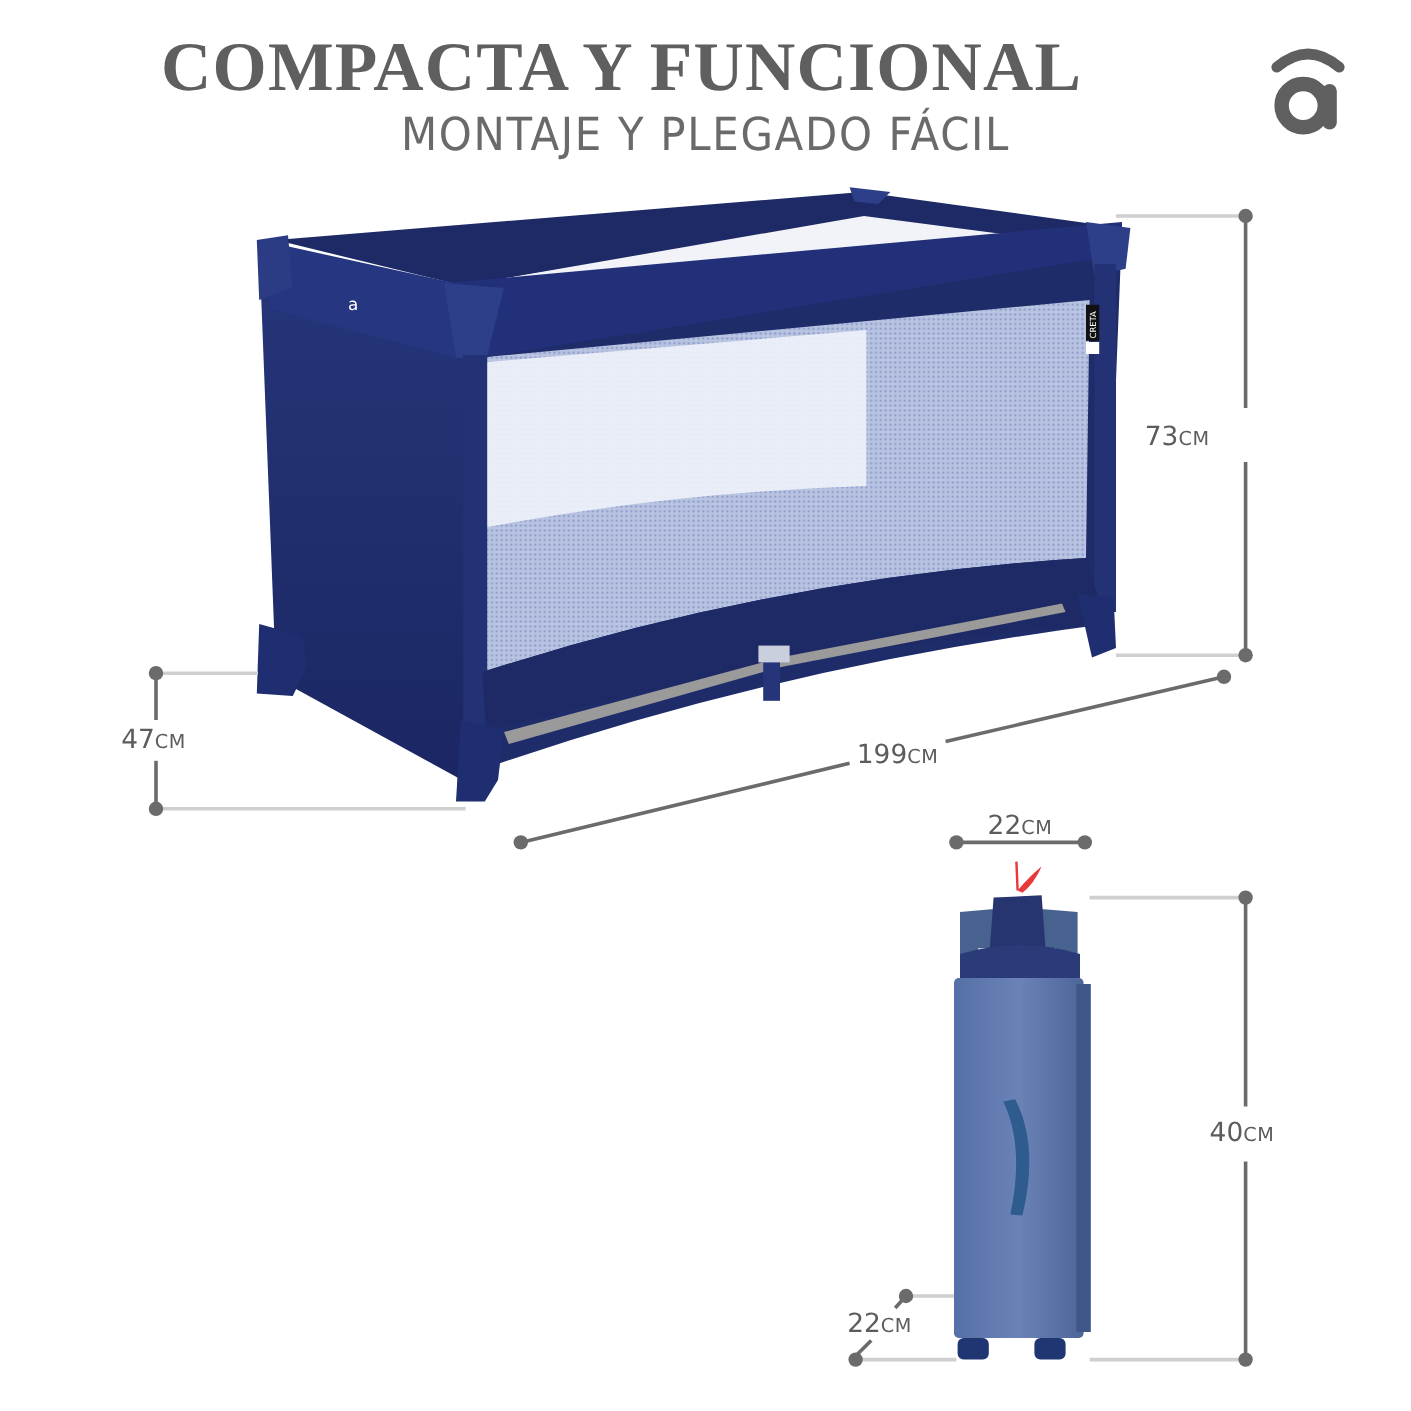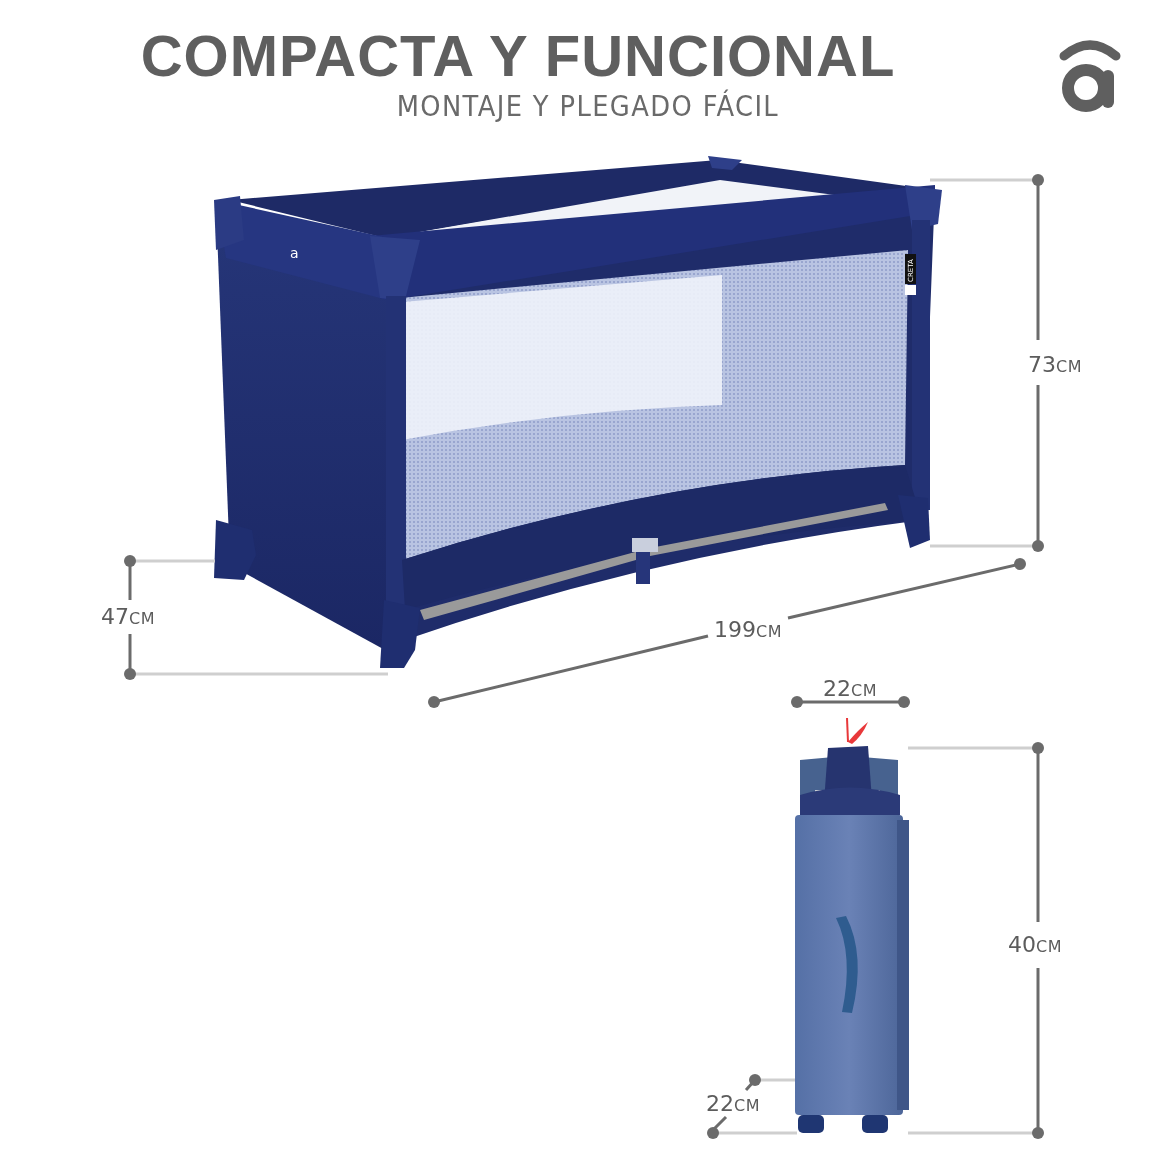--- a/index.html
+++ b/index.html
@@ -1,23 +1,23 @@
 <!DOCTYPE html>
 <html><head>
 <meta charset="utf-8">
 <style>
   html, body { margin: 0; padding: 0; background: #ffffff; }
   body { width: 1176px; height: 1176px; position: relative; overflow: hidden;
          font-family: "Liberation Sans", "DejaVu Sans", sans-serif; }
   .title { position: absolute; left: 0; width: 1040px; top: 22px; text-align: center;
            font-weight: bold; font-size: 58px; letter-spacing: 1px; color: #5f5f5f;
-           font-family: Liberation Sans, sans-serif; }
+           font-family: Liberation Serif, serif; }
   .title span { display: inline-block; transform: translateX(-2px); }
   .subtitle { position: absolute; left: 0; width: 1176px; top: 90px; text-align: center;
-              font-size: 28px; font-weight: normal; color: #6a6a6a; letter-spacing: 1.5px;
+              font-size: 38px; font-weight: normal; color: #6a6a6a; letter-spacing: 1.5px;
               font-family: "DejaVu Sans", "Liberation Sans", sans-serif; }
   .subtitle span { display: inline-block; transform: scaleX(0.92); }
   .logo { position: absolute; left: 1050px; top: 34px; width: 80px; height: 84px; }
   .dim-label { position: absolute; color: #5c5c5c; font-size: 21px; white-space: nowrap;
                font-family: "DejaVu Sans", "Liberation Sans", sans-serif; }
   .dim-label .num { font-size: 22px; }
   .dim-label .unit { font-size: 16px; letter-spacing: 0.5px; }
   svg.art { position: absolute; left: 0; top: 0; }
 </style>
 </head>
@@ -155,21 +155,21 @@
   <g>
     <line x1="755" y1="1080" x2="795" y2="1080" stroke="#cfcfcf" stroke-width="3"></line>
     <line x1="713" y1="1133" x2="797" y2="1133" stroke="#cfcfcf" stroke-width="3"></line>
     <line x1="755" y1="1080" x2="746" y2="1090" stroke="#6b6b6b" stroke-width="3"></line>
     <line x1="726" y1="1117" x2="713" y2="1130" stroke="#6b6b6b" stroke-width="3"></line>
     <circle cx="755" cy="1080" r="6" fill="#6b6b6b"></circle>
     <circle cx="713" cy="1133" r="6" fill="#6b6b6b"></circle>
   </g>
 </svg>
 
-<div class="dim-label" style="left:1028px; top:352px;text-align:right;">
+<div class="dim-label" style="left:954px; top:352px;text-align:right;">
   <span class="num">73</span><span class="unit">CM</span>
 </div>
 <div class="dim-label" style="left:101px; top:604px;">
   <span class="num">47</span><span class="unit">CM</span>
 </div>
 <div class="dim-label" style="left:714px; top:617px;">
   <span class="num">199</span><span class="unit">CM</span>
 </div>
 <div class="dim-label" style="left:823px; top:676px;">
   <span class="num">22</span><span class="unit">CM</span>

